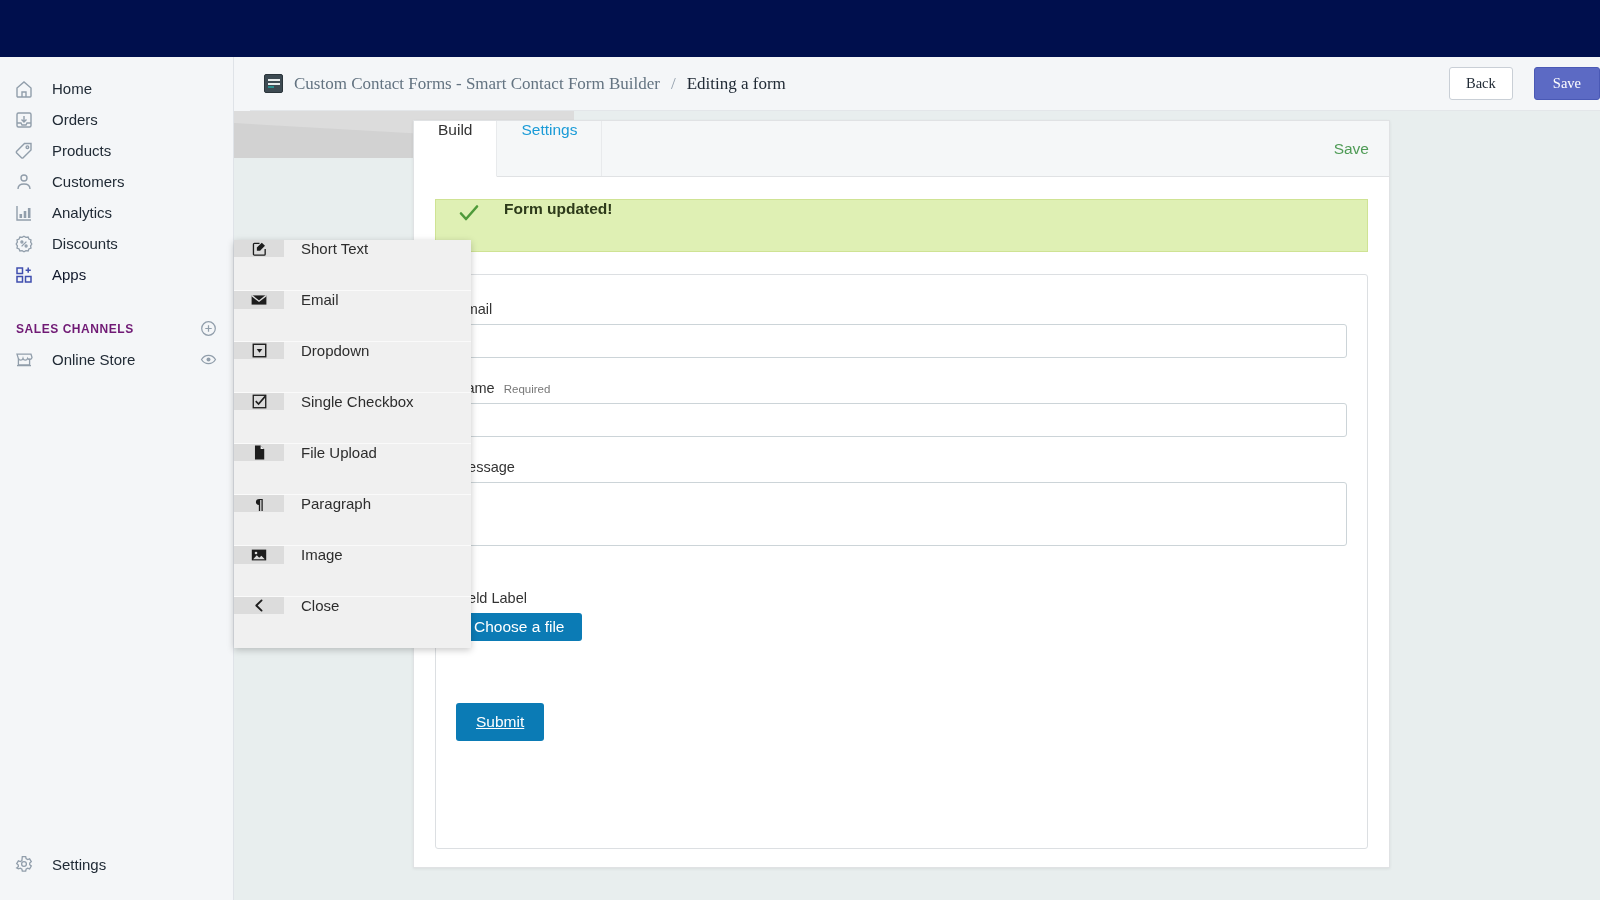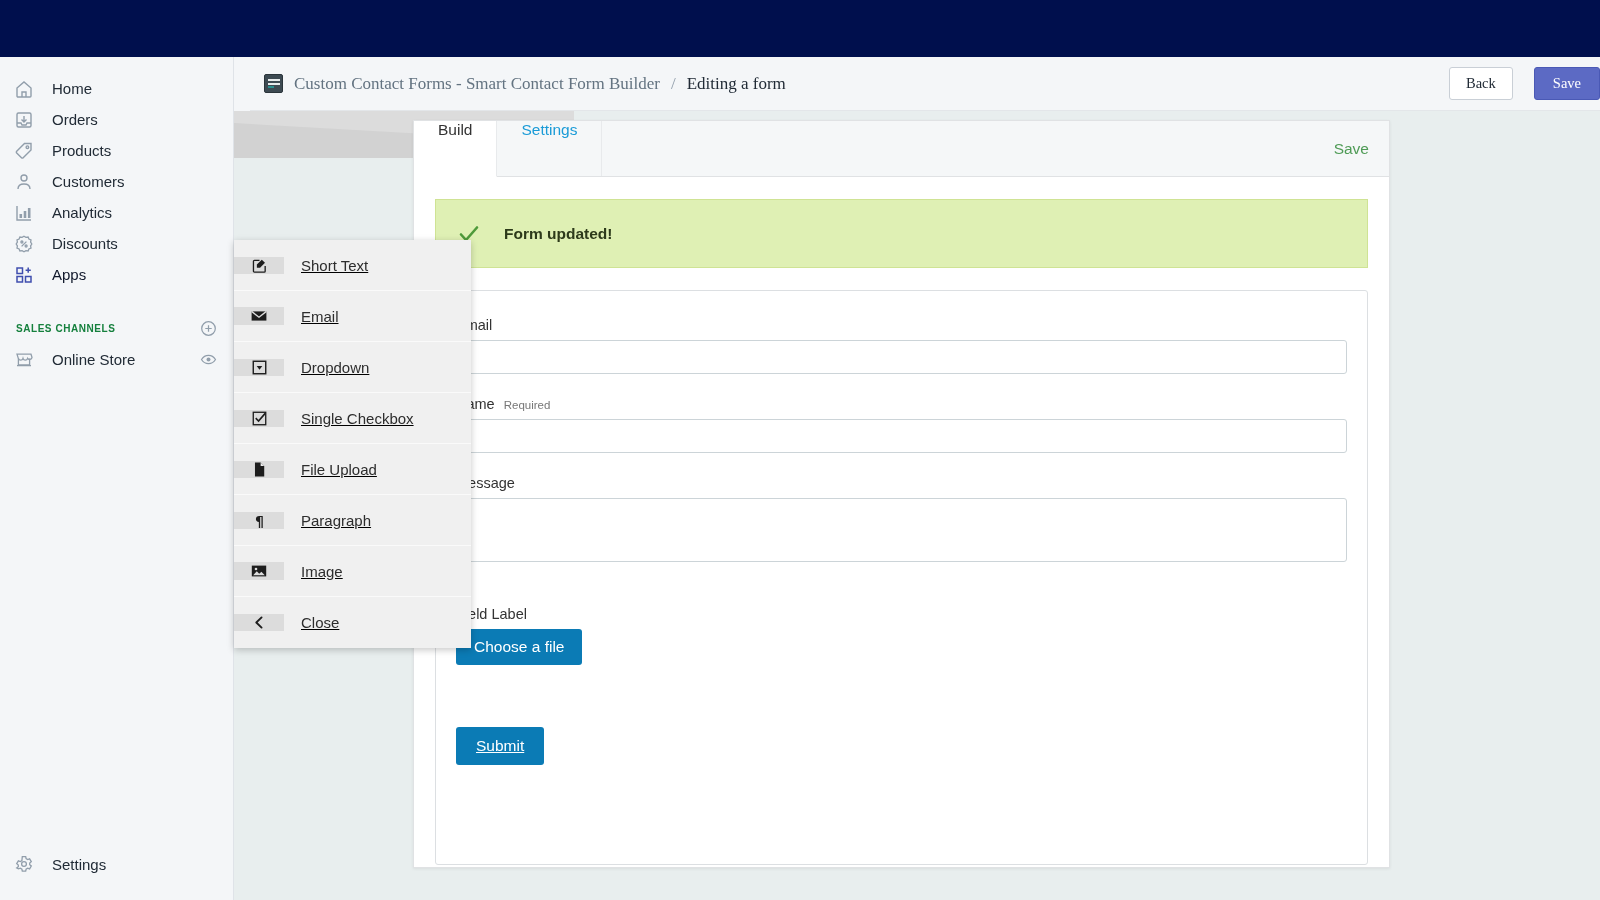--- a/index.html
+++ b/index.html
@@ -38,22 +38,22 @@
     color: #919eab;
   }
   .nav-item.active { color: #0f172a; font-weight: 400; }
   .nav-item.active .nav-ico { color: #3f4eae; }
 
   .section-head {
     display: flex; align-items: center; justify-content: space-between;
     padding: 30px 16px 6px 16px;
   }
   .section-head .sect-title {
-    font-size: 10px; font-weight: bold; letter-spacing: .55px;
-    color: #15803d;
+    font-size: 12px; font-weight: bold; letter-spacing: .55px;
+    color: #701a75;
   }
   .section-head .plus-btn { color: #919eab; cursor: pointer; display:flex; }
 
   .channel-item {
     display: flex; align-items: center;
     height: 32px; padding: 0 16px 0 14px;
     font-size: 15px; color: #212b36; cursor: pointer;
   }
   .channel-item .nav-ico { width: 26px; margin-right: 12px; color: #919eab; display:flex; }
   .channel-item .eye { margin-left: auto; color: #919eab; display:flex; }
@@ -154,21 +154,21 @@
   }
   .tab-save {
     margin-left: auto; display: flex; align-items: center;
     padding: 0 20px; font-size: 15.5px; color: #4f9b56; cursor: pointer;
   }
 
   .card-inner { padding: 22px 21px 0 21px; }
 
   .alert {
     background: #dff0b4; border: 1px solid #cfe394;
-    height: 69px; display: flex; align-items: center;
+    height: 53px; display: flex; align-items: flex-start;
     padding: 0 20px; margin-bottom: 22px;
   }
   .alert .check { color: #4e9a3a; margin-right: 22px; display:flex; }
   .alert .msg { font-size: 15.5px; font-weight: bold; color: #2d3a1a; }
 
   .form-box {
     border: 1px solid #dcdfe2; border-radius: 3px;
     padding: 26px 20px 24px 20px;
     height: 575px;
   }
@@ -187,46 +187,45 @@
   }
   .fld-area {
     width: 100%; height: 64px; resize: none;
     border: 1px solid #ccd4d8; border-radius: 3px;
     background: #fff;
     font-family: inherit; font-size: 14px; padding: 6px 8px;
   }
   .btn-blue {
     background: #0b7bb5; color: #fff;
     border: none; border-radius: 3px;
-    height: 36px; padding: 0 18px;
+    height: 28px; padding: 0 18px;
     font-size: 15.5px; font-family: inherit;
     cursor: pointer;
   }
   .btn-submit {
     background: #0b7bb5; color: #fff;
     border: none; border-radius: 3px;
     height: 38px; padding: 0 20px;
     font-size: 15.5px; font-family: inherit;
     cursor: pointer; margin-top: 40px; text-decoration: underline;
   }
 
   
   .fieldmenu {
     position: absolute; left: 234px; top: 240px;
     width: 237px;
     background: #f0f0f0;
     box-shadow: 0 2px 7px rgba(0,0,0,.22);
     z-index: 50;
   }
   .fm-item {
-    display: flex; align-items: center;
+    display: flex; align-items: flex-start;
     height: 51px;
     border-bottom: 1px solid #fafafa;
     cursor: pointer;
-    text-decoration: underline;
   }
   .fm-item:last-child { border-bottom: none; }
   .fm-ico {
     width: 50px; flex: none;
     background: #dcdcdc;
     display: flex; align-items: center; justify-content: center;
     color: #1d1d1d;
   }
   .fm-label {
     flex: 1; display: flex; align-items: center;

